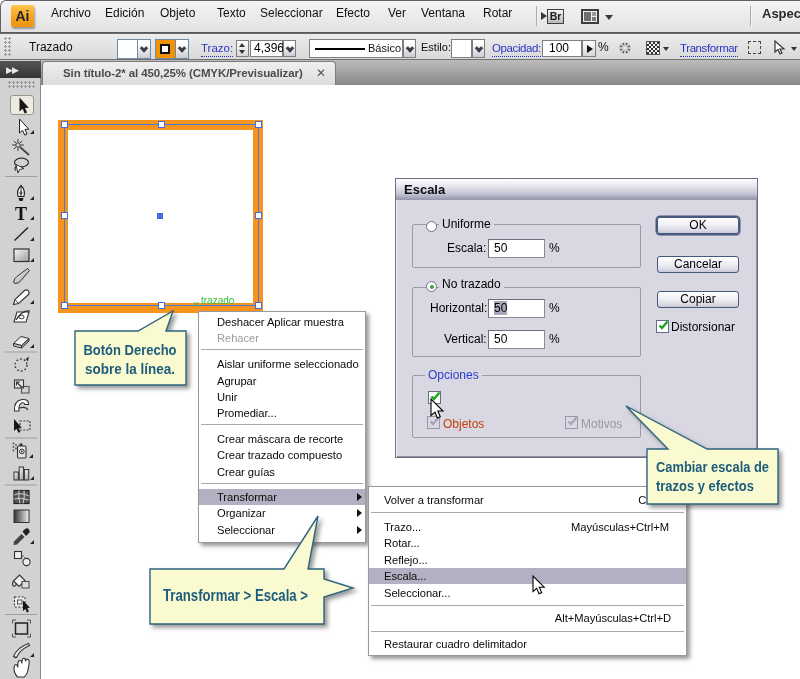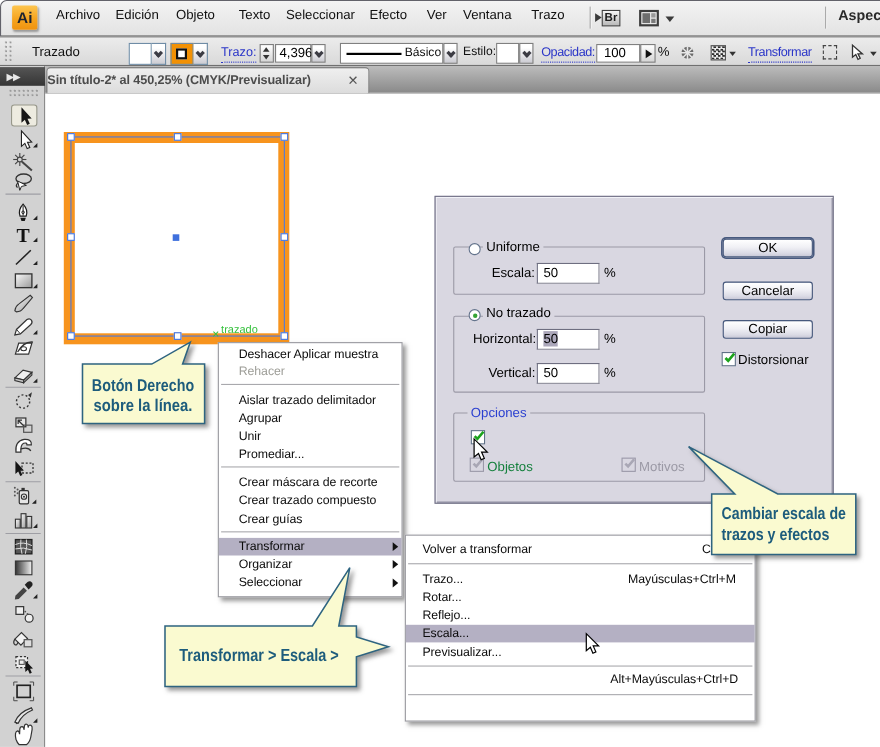--- a/index.html
+++ b/index.html
@@ -94,21 +94,21 @@
   <div class="menubar"></div>
   <div class="ailogo">Ai</div>
   <span class="mi" style="left:51px">Archivo</span>
   <span class="mi" style="left:105px">Edición</span>
   <span class="mi" style="left:160px">Objeto</span>
   <span class="mi" style="left:217px">Texto</span>
   <span class="mi" style="left:260px">Seleccionar</span>
   <span class="mi" style="left:336px">Efecto</span>
   <span class="mi" style="left:388px">Ver</span>
   <span class="mi" style="left:421px">Ventana</span>
-  <span class="mi" style="left:483px">Trazo</span>
+  <span class="mi" style="left:483px">Rotar</span>
   <div class="mbsep" style="left:536px"></div>
   <div class="brarr"></div>
   <div class="brbtn">Br</div>
   <div class="laybtn">
     <i style="left:1px;top:1px;width:7px;height:9px;background:#6e6e6e"></i>
     <i style="left:9px;top:1px;width:4px;height:4px;background:#9a9a9a"></i>
     <i style="left:9px;top:6px;width:4px;height:4px;background:#7a7a7a"></i>
   </div>
   <div class="layarr"></div>
   <div class="mbsep" style="left:750px"></div>
@@ -174,21 +174,21 @@
     <path d="M4 2 L4 13 L7 10.5 L9 15 L11 14 L9 10 L13 10 Z" fill="#fff" stroke="#333" stroke-width="1.2"></path>
   </svg>
   <span style="left:791px;top:47px;width:0;height:0;border-top:4px solid #333;border-left:3.5px solid transparent;border-right:3.5px solid transparent"></span>
 
   <div class="leftcol"></div>
   <div class="palhead">
     <span style="left:6px;top:4px;color:#e8e8e8;font-size:9px;letter-spacing:-1px">▶▶</span>
   </div>
   <div class="grip" style="left:8px;top:81px;width:28px;height:7px"></div>
   <div class="tabbar"></div>
-  <div class="doctab" style="padding-left:0">Sin título-2* al 450,25% (CMYK/Previsualizar)
+  <div class="doctab" style="padding-left:20px">Sin título-2* al 450,25% (CMYK/Previsualizar)
     <span style="left:273px;top:0;font-weight:normal;color:#555;font-size:12px">✕</span>
   </div>
 
   <div class="orect"></div>
   <div class="bframe"></div>
   <div class="cdot"></div>
   <div class="handle" style="left:61px;top:121px"></div>
   <div class="handle" style="left:158px;top:121px"></div>
   <div class="handle" style="left:255px;top:121px"></div>
   <div class="handle" style="left:61px;top:212px"></div>
@@ -344,20 +344,21 @@
     </g>
 
     <path d="M13.5,596.5 Q17,587.5 28.5,583.5 L29.5,585.5 Q20,589.5 16.5,597.5 Z" fill="#e8e8e8" stroke="#333" stroke-width="1.1"></path>
     <path d="M13.5,596.5 L16.5,597.5 L15,598.5 Z" fill="#333"></path>
     <path d="M30,597 L34,597 L34,593 Z" fill="#222"></path>
 
     <path d="M14.5,612 Q13,605 16,604.5 Q17.5,604.5 17.8,607.5 L18,603 Q18.2,600.5 20,600.5 Q21.8,600.5 21.8,603.5 L22.2,600 Q22.6,598 24.2,598.4 Q25.8,598.8 25.6,601.5 L25.8,600.5 Q26.6,598.6 28.2,599.4 Q29.6,600.2 29.2,603 L28,610 Q27,615 24,617 L17.5,617 Q15.5,615 14.5,612 Z" fill="#fff" stroke="#333" stroke-width="1.1"></path>
   </svg>
 
   <div class="dlg"></div>
+  <div class="dtitle" style="left:396px;top:179px">Escala</div>
 
   <div class="grp" style="left:412px;top:224px;width:229px;height:44px"></div>
   <div class="radio" style="left:426px;top:221px"></div>
   <span class="glabel" style="left:439px;top:218px">Uniforme</span>
   <span class="dlab" style="left:447px;top:241px">Escala:</span>
   <div class="dinp" style="left:488px;top:239px">50</div>
   <span class="dlab" style="left:549px;top:241px">%</span>
 
   <div class="grp" style="left:412px;top:287px;width:229px;height:70px"></div>
   <div class="radio" style="left:426px;top:281px">
@@ -376,21 +377,21 @@
   <div class="cbx" style="left:428px;top:391px">
       <svg class="check" viewBox="0 0 11 11">
         <path d="M1.5 5.5 L4 8 L9.5 1.5"></path>
       </svg>
     </div>
   <div class="cbx" style="left:427px;top:416px;background:#d9d7e1;border-color:#9a98a8">
       <svg class="check" viewBox="0 0 11 11" style="stroke:#a9a7b5">
         <path d="M1.5 5.5 L4 8 L9.5 1.5"></path>
       </svg>
     </div>
-  <span class="dlab" style="left:443px;top:417px;color:#15803d">Objetos</span>
+  <span class="dlab" style="left:443px;top:417px;color:#c2410c">Objetos</span>
   <div class="cbx" style="left:565px;top:416px;background:#d9d7e1;border-color:#9a98a8">
       <svg class="check" viewBox="0 0 11 11" style="stroke:#a9a7b5">
         <path d="M1.5 5.5 L4 8 L9.5 1.5"></path>
       </svg>
     </div>
   <span class="dlab" style="left:581px;top:417px;color:#9b99a5">Motivos</span>
 
   <div class="xbtn" style="left:657px;top:217px;box-shadow:0 0 0 1.5px #47597e">OK</div>
   <div class="xbtn" style="left:657px;top:256px">Cancelar</div>
   <div class="xbtn" style="left:657px;top:291px">Copiar</div>
@@ -398,21 +399,21 @@
       <svg class="check" viewBox="0 0 11 11">
         <path d="M1.5 5.5 L4 8 L9.5 1.5"></path>
       </svg>
     </div>
   <span class="dlab" style="left:671px;top:320px">Distorsionar</span>
 
   <div class="menu" style="left:198px;top:311px;width:168px;height:232px"></div>
   <span class="mrow" style="left:217px;top:314px">Deshacer Aplicar muestra</span>
   <span class="mrow gray" style="left:217px;top:330px">Rehacer</span>
   <div class="msep" style="left:201px;top:349px;width:162px"></div>
-  <span class="mrow" style="left:217px;top:356px">Aislar trazado delimitador</span>
+  <span class="mrow" style="left:217px;top:356px">Aislar uniforme seleccionado</span>
   <span class="mrow" style="left:217px;top:373px">Agrupar</span>
   <span class="mrow" style="left:217px;top:389px">Unir</span>
   <span class="mrow" style="left:217px;top:405px">Promediar...</span>
   <div class="msep" style="left:201px;top:424px;width:162px"></div>
   <span class="mrow" style="left:217px;top:431px">Crear máscara de recorte</span>
   <span class="mrow" style="left:217px;top:447px">Crear trazado compuesto</span>
   <span class="mrow" style="left:217px;top:464px">Crear guías</span>
   <div class="msep" style="left:201px;top:483px;width:162px"></div>
   <div class="mhl" style="left:199px;top:489px;width:166px;height:16px"></div>
   <span class="mrow" style="left:217px;top:489px">Transformar</span>
@@ -425,24 +426,25 @@
   <div class="menu" style="left:368px;top:486px;width:319px;height:170px"></div>
   <span class="mrow" style="left:384px;top:492px">Volver a transformar</span>
   <span class="mrow" style="left:auto;right:130px;top:492px">Ctrl+D</span>
   <div class="msep" style="left:371px;top:512px;width:313px"></div>
   <span class="mrow" style="left:384px;top:519px">Trazo...</span>
   <span class="mrow" style="left:auto;right:131px;top:519px">Mayúsculas+Ctrl+M</span>
   <span class="mrow" style="left:384px;top:535px">Rotar...</span>
   <span class="mrow" style="left:384px;top:552px">Reflejo...</span>
   <div class="mhl" style="left:369px;top:568px;width:317px;height:16px"></div>
   <span class="mrow" style="left:384px;top:568px">Escala...</span>
-  <span class="mrow" style="left:384px;top:585px">Previsualizar...</span>
+  <span class="mrow" style="left:384px;top:585px">Seleccionar...</span>
   <div class="msep" style="left:371px;top:605px;width:313px"></div>
   <span class="mrow" style="left:auto;right:129px;top:610px">Alt+Mayúsculas+Ctrl+D</span>
   <div class="msep" style="left:371px;top:631px;width:313px"></div>
+  <span class="mrow" style="left:384px;top:636px">Restaurar cuadro delimitador</span>
 
   <svg id="overlay" style="left:0;top:0" width="800" height="679" viewBox="0 0 800 679">
     <g style="filter:drop-shadow(3px 3px 2px rgba(50,50,50,.5))">
       <path d="M75,331 L138,331 L173,311 L166,331 L186,331 L186,385 L75,385 Z" fill="#fafad0" stroke="#2e6480" stroke-width="1.4"></path>
       <path d="M150,569 L284,569 L318,516 L308,569 L324,569 L324,579 L353,588 L324,597 L324,624 L150,624 Z" fill="#fafad0" stroke="#2e6480" stroke-width="1.4"></path>
       <path d="M647,449 L668,449 L626,406 L707,449 L778,449 L778,504 L647,504 Z" fill="#fafad0" stroke="#2e6480" stroke-width="1.4"></path>
     </g>
     <g font-family="Liberation Sans" font-weight="bold" fill="#1d5c7c" font-size="15.5">
       <text x="130" y="355" text-anchor="middle" textLength="93" lengthAdjust="spacingAndGlyphs">Botón Derecho</text>
       <text x="130" y="374" text-anchor="middle" textLength="90" lengthAdjust="spacingAndGlyphs">sobre la línea.</text>

